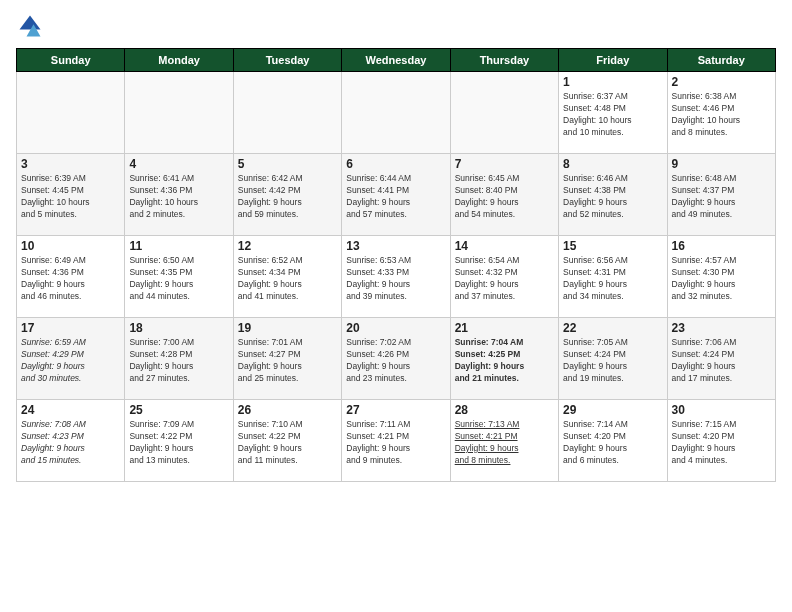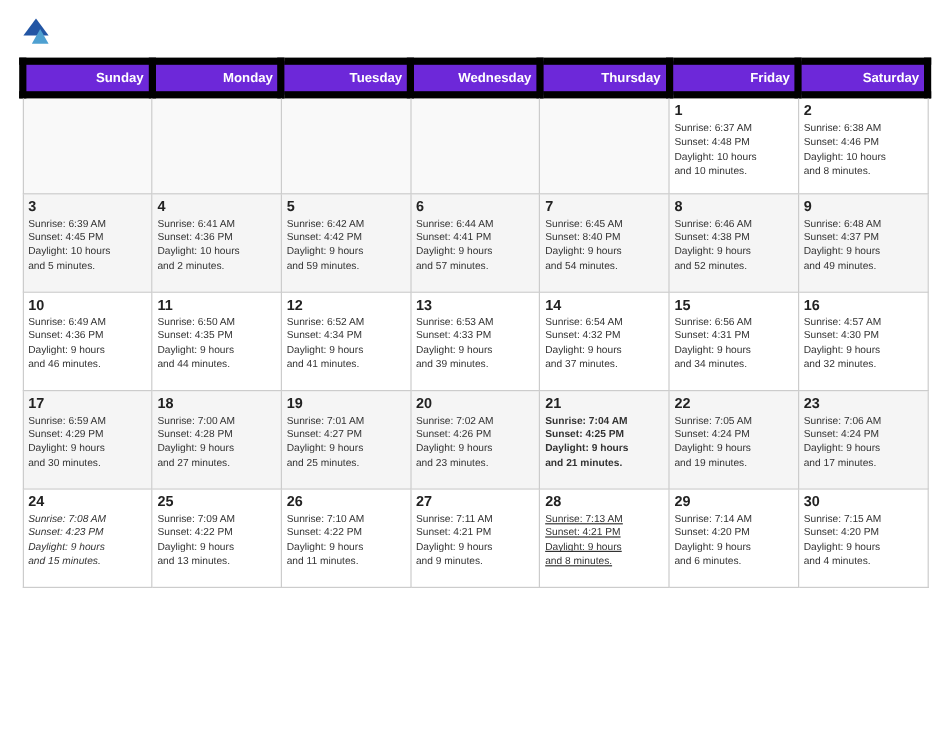--- a/index.html
+++ b/index.html
@@ -56,27 +56,27 @@
     .location {
       font-size: 14px;
       color: #555;
     }
     .calendar {
       width: 100%;
       border-collapse: collapse;
       table-layout: fixed;
     }
     .calendar thead th {
-      background: #6d28d9;
+      background: #14532d;
       color: #fff;
       font-size: 11px;
       font-weight: bold;
       padding: 5px 4px;
-      text-align: right;
-      border: 6px solid #000000;
+      text-align: center;
+      border: 1px solid #000000;
     }
     .calendar tbody td {
       border: 1px solid #ccc;
       vertical-align: top;
       padding: 3px 4px;
       font-size: 9px;
       color: #333;
       height: 82px;
       background: #fff;
     }
@@ -252,21 +252,21 @@
             <span class="day-number">16</span>
             <div class="day-info" style="white-space: pre-line;">Sunrise: 4:57 AM
 Sunset: 4:30 PM
 Daylight: 9 hours
 and 32 minutes.</div>
           </td>
         </tr>
         <tr>
           <td>
             <span class="day-number">17</span>
-            <div class="day-info" style="white-space: pre-line;">Sunrise: 6:59 AM
+            <div class="day-info" style="white-space: pre-line; font-style: italic;">Sunrise: 6:59 AM
 Sunset: 4:29 PM
 Daylight: 9 hours
 and 30 minutes.</div>
           </td>
           <td>
             <span class="day-number">18</span>
             <div class="day-info" style="white-space: pre-line;">Sunrise: 7:00 AM
 Sunset: 4:28 PM
 Daylight: 9 hours
 and 27 minutes.</div>

